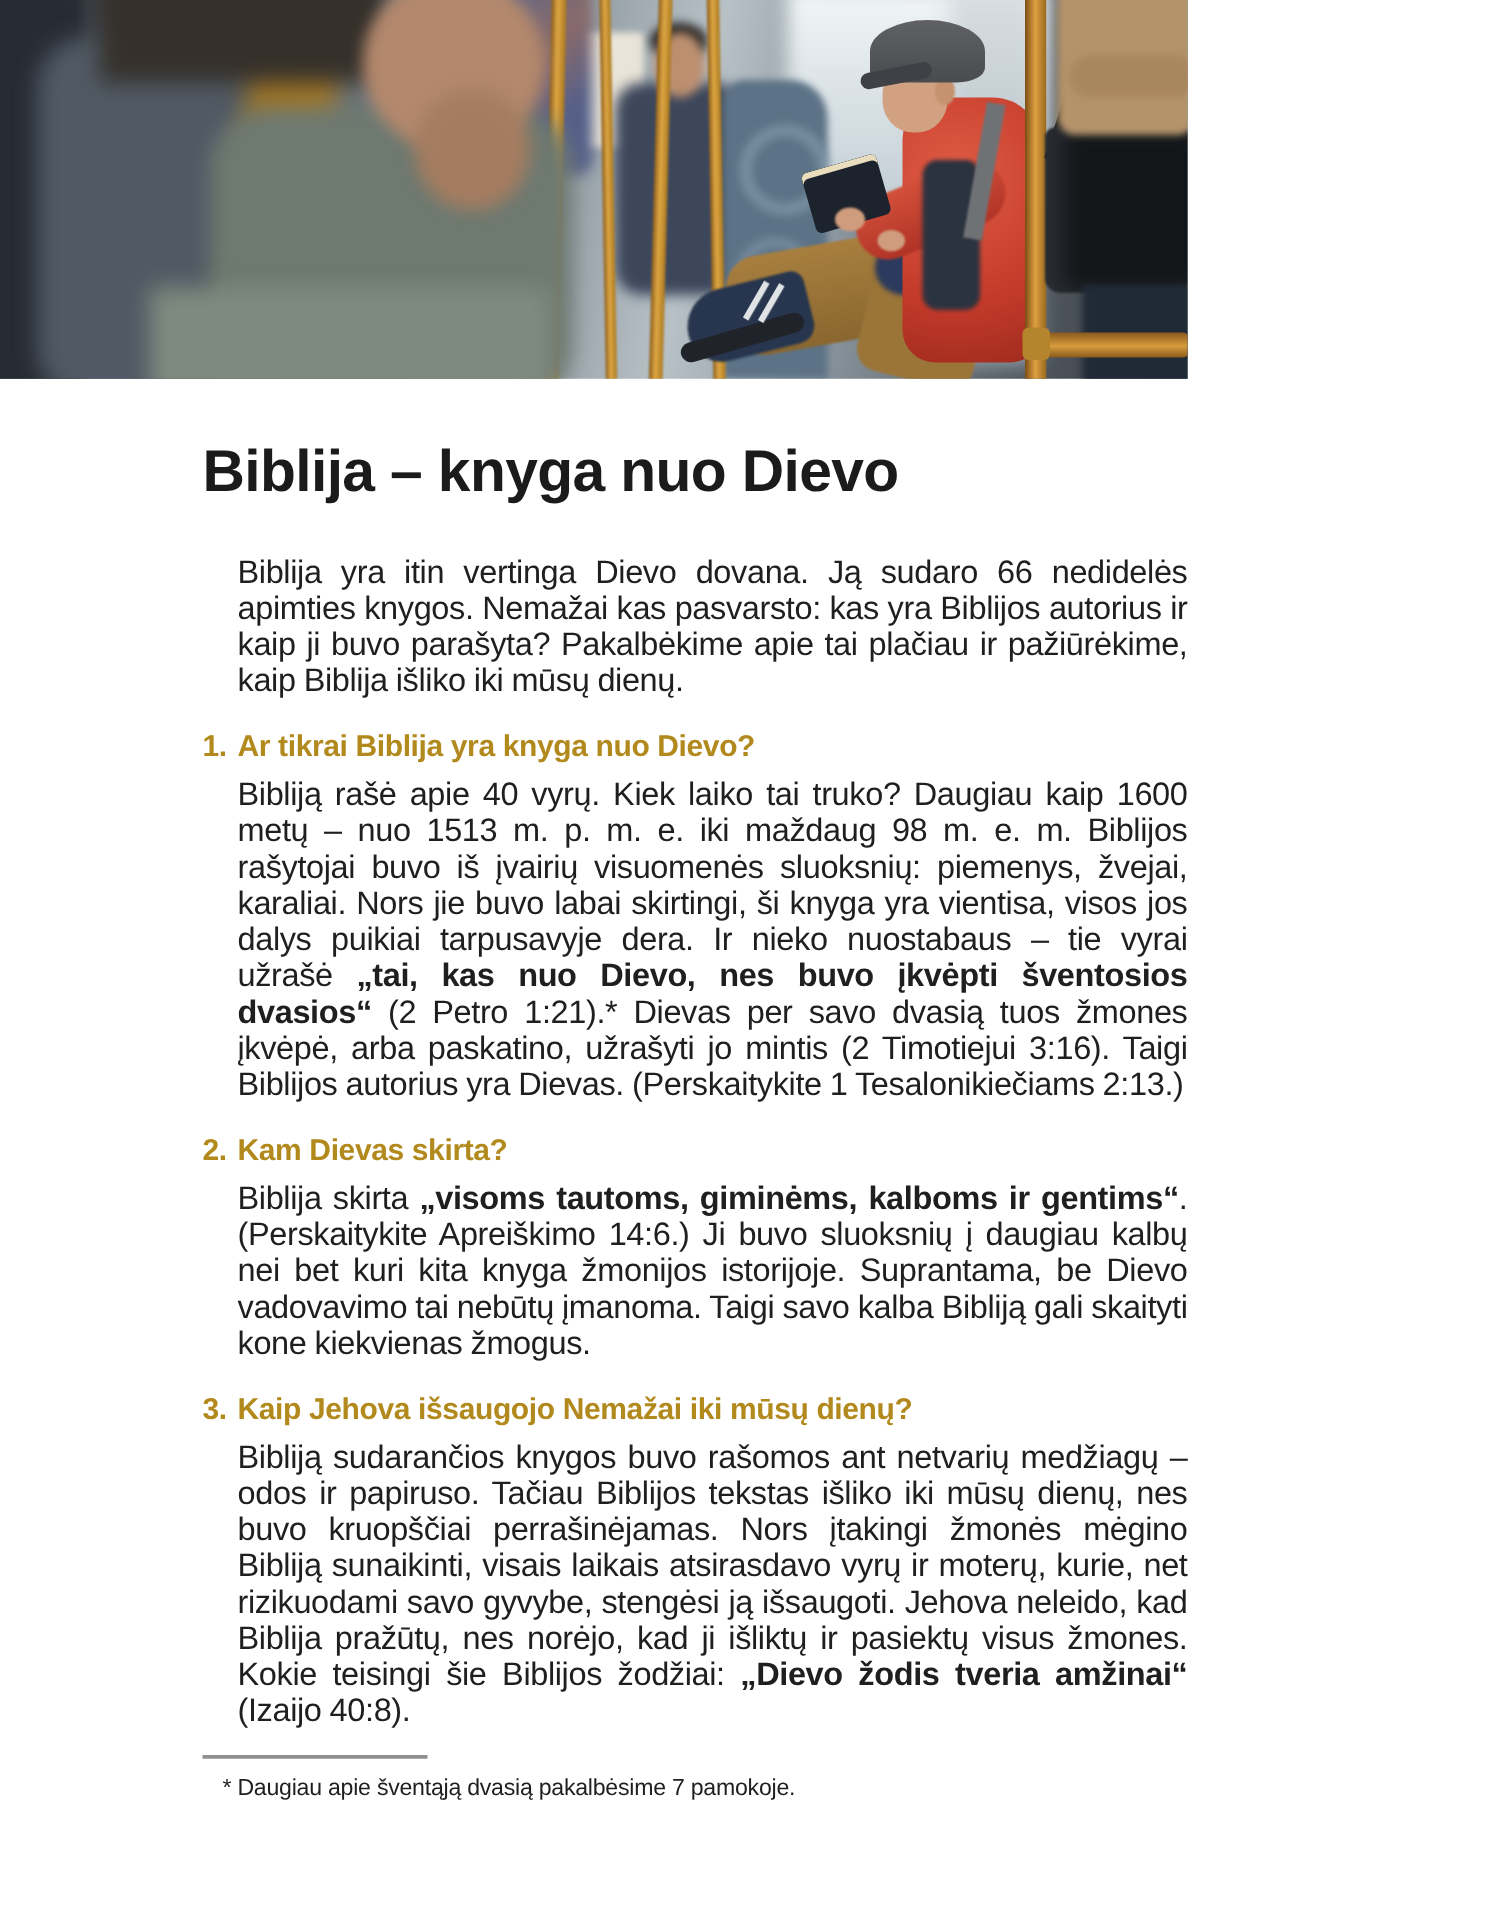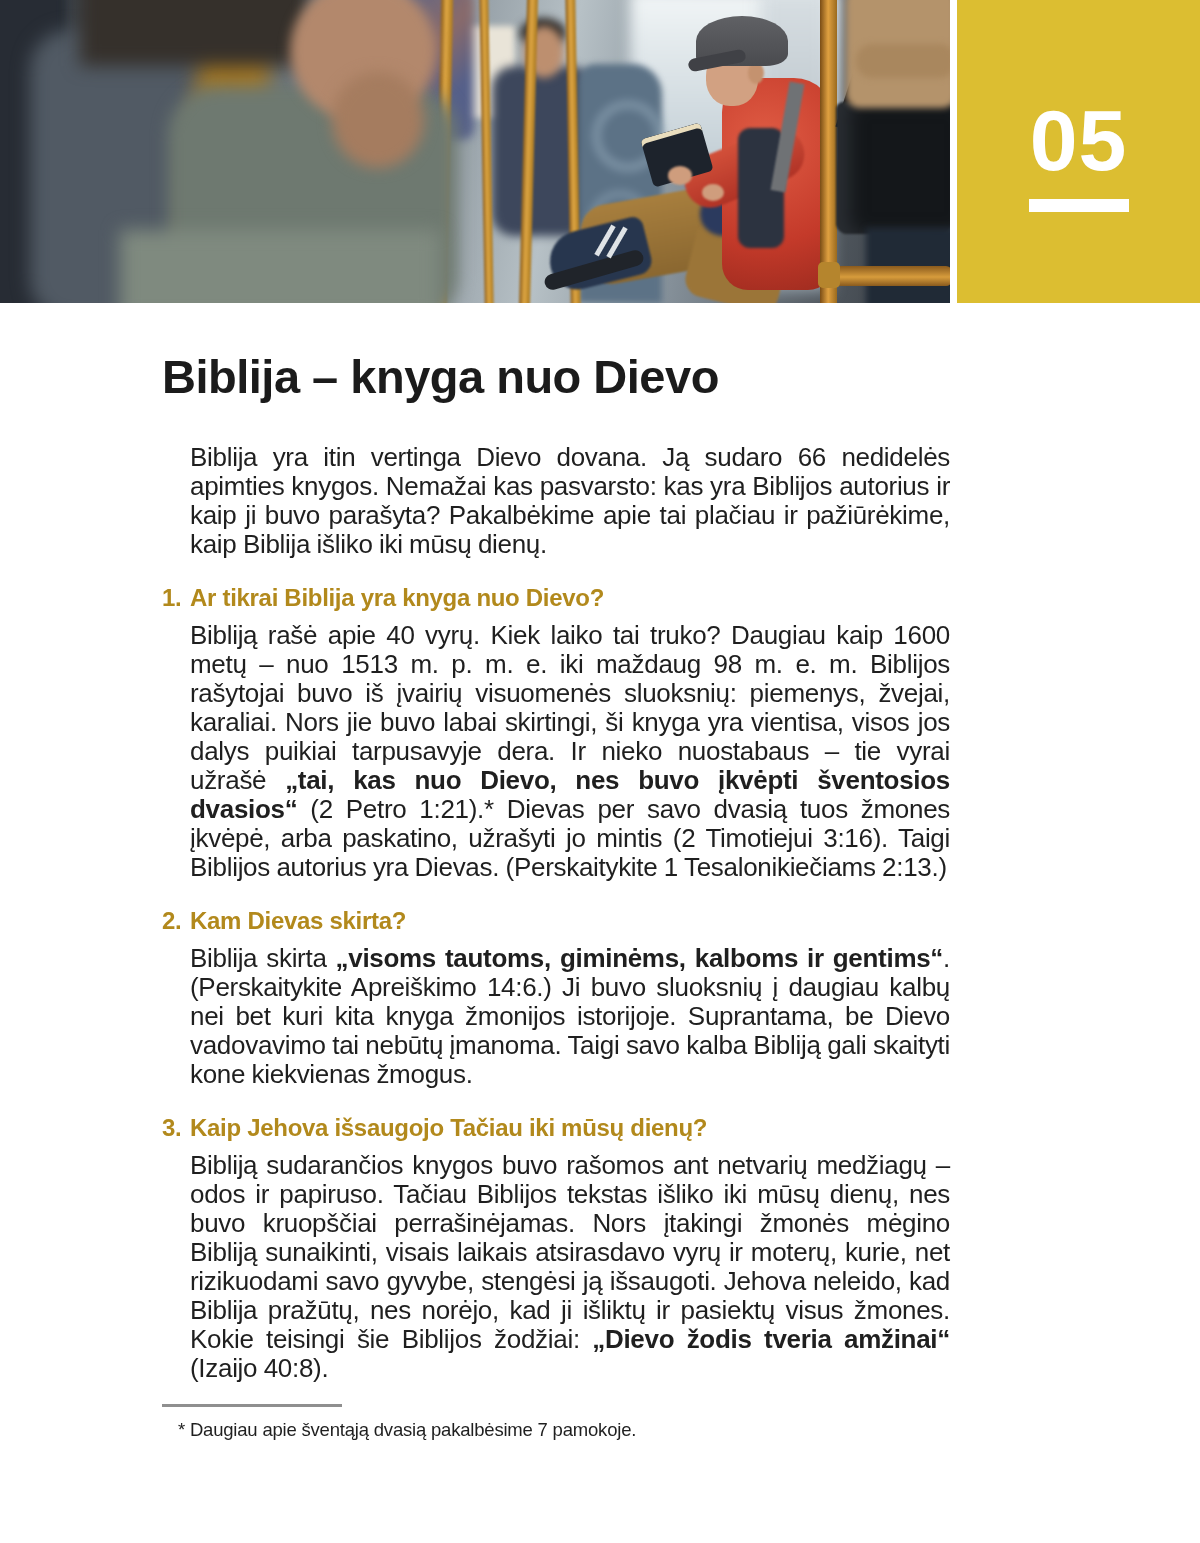--- a/index.html
+++ b/index.html
@@ -138,24 +138,20 @@
       <div class="ph-darkedge"></div>
       <div class="ph-shoulder"></div>
       <div class="ph-blurpole"></div>
       <div class="ph-topleft"></div>
       <div class="ph-fgman"></div>
       <div class="ph-fgbody"></div>
       <div class="ph-fghead"></div>
       <div class="ph-fghand"></div>
     </div>
 
-    <div class="badge">
-      <div class="badge-number">05</div>
-      <div class="badge-bar"></div>
-    </div>
   </header>
 
   <main class="content">
     <h1 class="title">Biblija – knyga nuo Dievo</h1>
 
     <p class="body-text intro">Biblija yra itin vertinga Dievo dovana. Ją sudaro 66 nedidelės apimties knygos. Nemažai kas pasvarsto: kas yra Biblijos autorius ir kaip ji buvo parašyta? Pakalbėkime apie tai plačiau ir pažiūrėkime, kaip Biblija išliko iki mūsų dienų.</p>
 
     <section class="section">
       <div class="section-heading">
         <span class="section-number">1.</span>
@@ -168,21 +164,21 @@
       <div class="section-heading">
         <span class="section-number">2.</span>
         <span>Kam Dievas skirta?</span>
       </div>
       <p class="body-text section-para"><span>Biblija skirta </span><span class="b">„visoms tautoms, giminėms, kalboms ir gentims“</span><span>. (Perskaitykite Apreiškimo 14:6.) Ji buvo sluoksnių į daugiau kalbų nei bet kuri kita knyga žmonijos istorijoje. Suprantama, be Dievo vadovavimo tai nebūtų įmanoma. Taigi savo kalba Bibliją gali skaityti kone kiekvienas žmogus.</span></p>
     </section>
 
     <section class="section">
       <div class="section-heading">
         <span class="section-number">3.</span>
-        <span>Kaip Jehova išsaugojo Tačiau iki mūsų dienų?</span>
+        <span>Kaip Jehova išsaugojo Nemažai iki mūsų dienų?</span>
       </div>
       <p class="body-text section-para"><span>Bibliją sudarančios knygos buvo rašomos ant netvarių medžiagų – odos ir papiruso. Tačiau Biblijos tekstas išliko iki mūsų dienų, nes buvo kruopščiai perrašinėjamas. Nors įtakingi žmonės mėgino Bibliją sunaikinti, visais laikais atsirasdavo vyrų ir moterų, kurie, net rizikuodami savo gyvybe, stengėsi ją išsaugoti. Jehova neleido, kad Biblija pražūtų, nes norėjo, kad ji išliktų ir pasiektų visus žmones. Kokie teisingi šie Biblijos žodžiai: </span><span class="b">„Dievo žodis tveria amžinai“</span><span> (Izaijo 40:8).</span></p>
     </section>
 
     <div class="footnote-rule"></div>
     <p class="footnote">* Daugiau apie šventąją dvasią pakalbėsime 7 pamokoje.</p>
   </main>
 
 </div>
 

